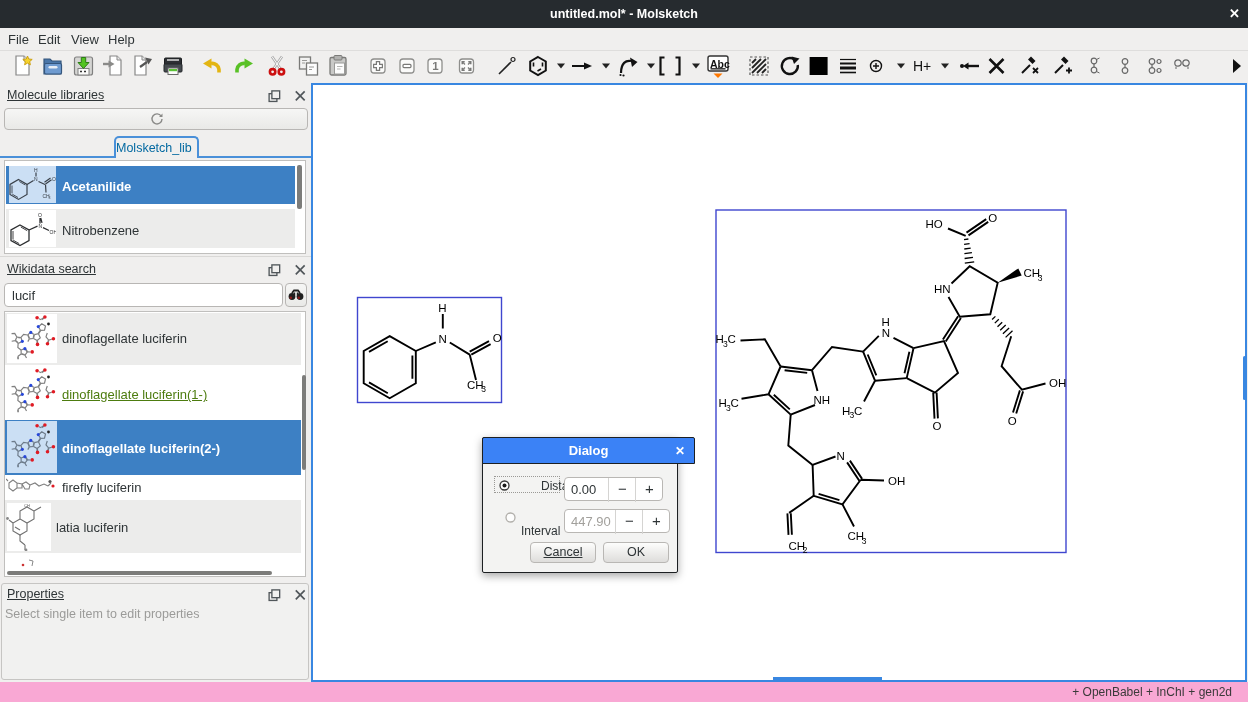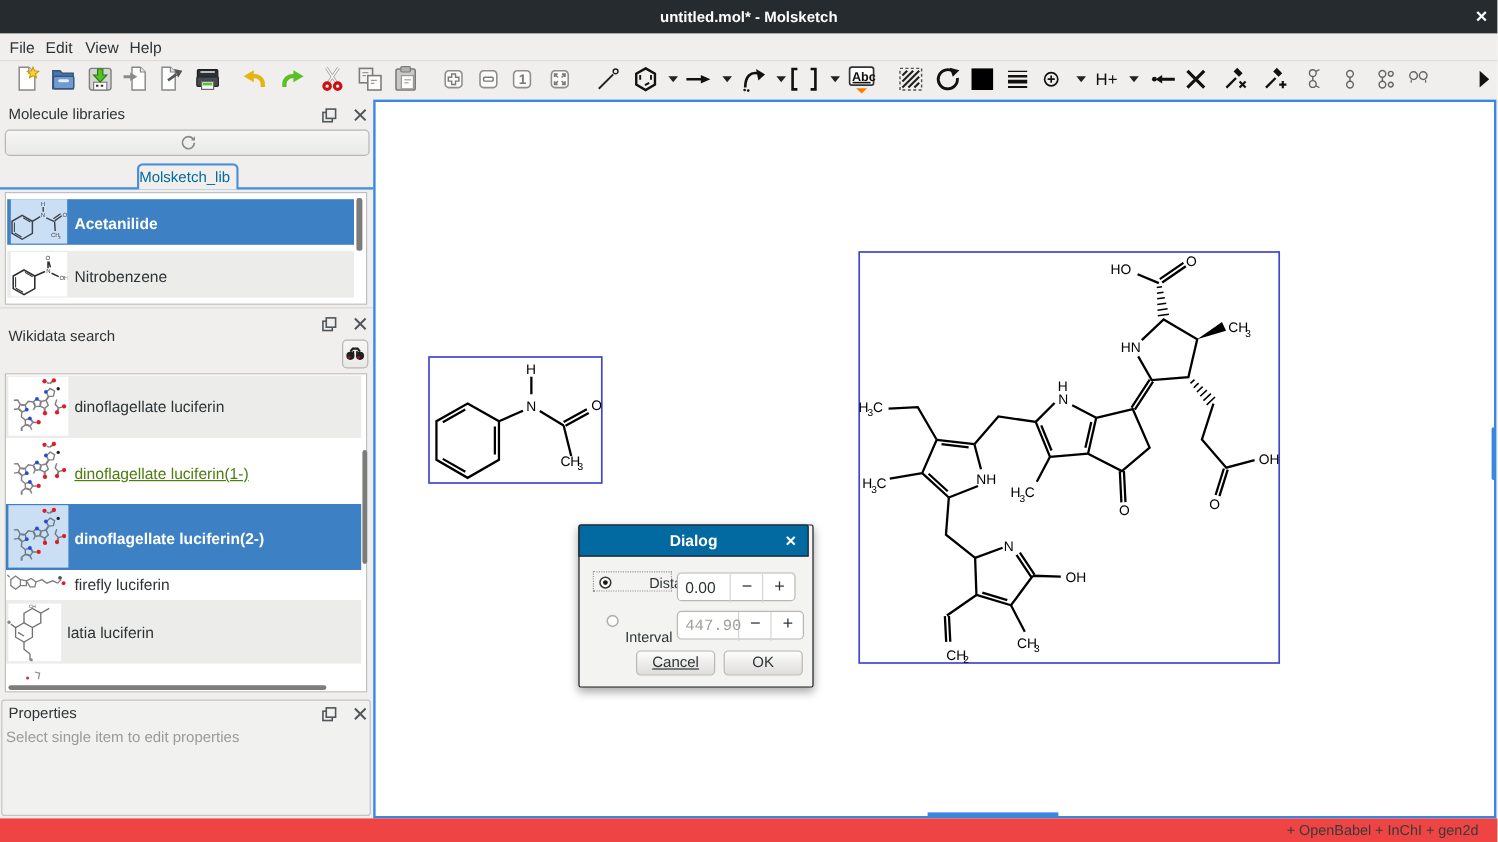--- a/index.html
+++ b/index.html
@@ -5,24 +5,24 @@
 * { margin:0; padding:0; box-sizing:border-box; }
 html,body { width:1248px; height:702px; overflow:hidden; }
 body { font-family:"Liberation Sans", sans-serif; background:#f0efee; position:relative; }
 #titlebar { position:absolute; left:0; top:0; width:1248px; height:28px; background:#262b2f; color:#fff; font-size:12.5px; font-weight:bold; text-align:center; line-height:28px; }
 #titlebar .x { position:absolute; right:8px; top:0; font-weight:bold; font-size:13px; color:#fff; }
 #menubar { position:absolute; left:0; top:28px; width:1248px; height:23px; background:#f0efee; font-size:13px; color:#2e3436; border-bottom:1px solid #dedddc; }
 #menubar span { position:absolute; top:4px; }
 #toolbar { position:absolute; left:0; top:52px; width:1248px; height:32px; background:#f0efee; }
 #main { position:absolute; left:0; top:84px; width:1248px; height:598px; background:#f0efee; }
 #canvas { position:absolute; left:311px; top:-1px; width:936px; height:599px; background:#fff; border:2px solid #3987e1; }
-#statusbar { position:absolute; left:0; top:682px; width:1248px; height:20px; background:#ef4444; font-size:12px; color:#3a3a3a; }
+#statusbar { position:absolute; left:0; top:682px; width:1248px; height:20px; background:#f9a8d4; font-size:12px; color:#3a3a3a; }
 #statusbar div { position:absolute; right:16px; top:3px; }
 svg text { font-family:"Liberation Sans", sans-serif; }
-.dockhead { position:absolute; font-size:12.5px; color:#2e3436; }
+.dockhead { position:absolute; font-size:12.5px; color:#2e3436;text-decoration:underline; }
 .dockicons { position:absolute; width:40px; height:14px; }
 </style>
 </head>
 <body>
 <div id="titlebar">untitled.mol* - Molsketch<span class="x">✕</span></div>
 <div id="menubar">
   <span style="left:8px">File</span>
   <span style="left:38px">Edit</span>
   <span style="left:71px">View</span>
   <span style="left:108px">Help</span>
@@ -278,26 +278,29 @@
       </g>
       <text x="29.5" y="17.5" font-size="5" fill="#2c2e30">N</text>
       <text x="29" y="7" font-size="5" fill="#2c2e30">O</text>
       <text x="40.5" y="23.5" font-size="5" fill="#2c2e30">OH</text>
     </svg>
 
     <div style="position:absolute;left:297px;top:81px;width:4.5px;height:44px;background:#7c7c7a;border-radius:2px;"></div>
 
     <div style="position:absolute;left:0;top:172px;width:311px;height:1px;background:#d9d8d6;"></div>
 
-    <div class="dockhead" style="left:7px;top:178px;margin-top:11px;">Wikidata search</div>
+    <div class="dockhead" style="left:7px;top:178px;">Wikidata search</div>
     <svg class="dockicons" style="left:268px;top:180px;" width="36" height="12" viewBox="0 0 36 12">
       <rect x="1" y="3" width="7" height="7" fill="none" stroke="#50565a" stroke-width="1.2"></rect>
       <rect x="3.5" y="0.5" width="7" height="7" fill="#f0efee" stroke="#50565a" stroke-width="1.2"></rect>
       <path d="M 25 1 L 33 9 M 33 1 L 25 9" stroke="#50565a" stroke-width="1.5" fill="none"></path>
     </svg>
+    <div style="position:absolute;left:4px;top:199px;width:279px;height:24px;background:#fff;border:1px solid #b8b6b4;border-radius:4px;font-size:13px;color:#2e3436;">
+        <span style="position:absolute;left:7px;top:4px;">lucif</span>
+      </div>
     <div style="position:absolute;left:285px;top:199px;width:22px;height:24px;border:1px solid #b8b6b4;border-radius:4px;background:linear-gradient(#f6f6f5,#e9e9e7);">
       <svg width="18" height="18" viewBox="0 0 18 18" style="position:absolute;left:1px;top:2px;">
         <circle cx="5" cy="10.5" r="3.4" fill="#1f1f1f"></circle>
           <circle cx="13" cy="10.5" r="3.4" fill="#1f1f1f"></circle>
         <circle cx="3.8" cy="11.8" r="1.3" fill="#8a1a1a"></circle>
           <circle cx="11.8" cy="11.8" r="1.3" fill="#8a1a1a"></circle>
         <path d="M 5 7 L 7 4.5 L 11 4.5 L 13 7" stroke="#1f1f1f" stroke-width="1.8" fill="none"></path>
         <path d="M 7.5 6.5 L 7.5 9 M 10.5 6.5 L 10.5 9" stroke="#1f1f1f" stroke-width="1.4"></path>
       </svg>
     </div>
@@ -489,21 +492,21 @@
 <g font-size="11.5px" fill="#000">
   <text x="438.3" y="311.5">H</text>
   <text x="438.6" y="342.5">N</text>
   <text x="492.8" y="342">O</text>
   <text x="467" y="388.5">CH</text>
         <text x="481.2" y="392" font-size="8.5px">3</text>
 </g>
 </svg>
 </div>
 <div id="dialog" style="position:absolute;left:482px;top:437px;width:196px;height:136px;border:1px solid #1c1f22;border-radius:2px;background:#f3f3f2;box-shadow:0 3px 8px rgba(0,0,0,0.35);">
-  <div style="position:absolute;left:-1px;top:-1px;width:192px;height:27px;background:#0369a1;border:1px solid #1c1f22;border-radius:2px 2px 0 0;color:#fff;font-weight:bold;font-size:13px;text-align:center;line-height:26px;">Dialog<span style="position:absolute;right:9px;top:0px;font-size:12px;">✕</span></div>
+  <div style="position:absolute;left:-1px;top:-1px;width:213px;height:27px;background:#3b82f6;border:1px solid #1c1f22;border-radius:2px 2px 0 0;color:#fff;font-weight:bold;font-size:13px;text-align:center;line-height:26px;">Dialog<span style="position:absolute;right:9px;top:0px;font-size:12px;">✕</span></div>
 
   <div style="position:absolute;left:11px;top:37.5px;width:66px;height:17.5px;border:1px dotted #9a9996;"></div>
   <svg style="position:absolute;left:15.5px;top:41.5px;" width="11" height="11" viewBox="0 0 11 11">
     <circle cx="5.5" cy="5.5" r="4.5" fill="#fff" stroke="#383838" stroke-width="1.3"></circle>
     <circle cx="5.5" cy="5.5" r="2" fill="#1a1a1a"></circle>
   </svg>
   <div style="position:absolute;left:30px;top:40.5px;font-size:12px;color:#2e3436;margin-left:28px;">Distance</div>
 
   <div style="position:absolute;left:81px;top:39px;width:99px;height:24px;background:#fff;border:1px solid #b9b7b4;border-radius:4px;">
     <div style="position:absolute;left:43px;top:0;width:1px;height:24px;background:#d5d4d2;"></div>
@@ -511,21 +514,21 @@
     <div style="position:absolute;left:6px;top:4px;font-size:13px;color:#2e3436;">0.00</div>
     <div style="position:absolute;left:44px;top:0px;width:27px;height:24px;font-size:15px;color:#2e3436;text-align:center;line-height:22px;">−</div>
     <div style="position:absolute;left:71px;top:0px;width:27px;height:24px;font-size:15px;color:#2e3436;text-align:center;line-height:22px;">+</div>
   </div>
 
   <svg style="position:absolute;left:22px;top:73.5px;" width="11" height="11" viewBox="0 0 11 11">
     <circle cx="5.5" cy="5.5" r="4.5" fill="#fdfdfd" stroke="#b1afab" stroke-width="1.3"></circle>
   </svg>
   <div style="position:absolute;left:38px;top:72.5px;font-size:12px;color:#2e3436;margin-top:13px;">Interval</div>
 
-  <div style="position:absolute;left:81px;top:71px;width:106px;height:24px;background:#fff;border:1px solid #b9b7b4;border-radius:4px;font-family:Liberation Mono, monospace;">
+  <div style="position:absolute;left:81px;top:71px;width:106px;height:24px;background:#fff;border:1px solid #b9b7b4;border-radius:4px;">
     <div style="position:absolute;left:50px;top:0;width:1px;height:24px;background:#d5d4d2;"></div>
     <div style="position:absolute;left:77px;top:0;width:1px;height:24px;background:#d5d4d2;"></div>
     <div style="position:absolute;left:6px;top:4px;font-size:13px;color:#a2a09c;">447.90</div>
     <div style="position:absolute;left:51px;top:0px;width:27px;height:24px;font-size:15px;color:#2e3436;text-align:center;line-height:22px;">−</div>
     <div style="position:absolute;left:78px;top:0px;width:27px;height:24px;font-size:15px;color:#2e3436;text-align:center;line-height:22px;">+</div>
   </div>
 
   <div style="position:absolute;left:47px;top:104px;width:66px;height:21px;border:1px solid #b9b7b4;border-radius:4px;background:linear-gradient(#fdfdfc,#dedddb);font-size:12.5px;color:#2e3436;text-align:center;line-height:19px;text-decoration:underline;">Cancel</div>
   <div style="position:absolute;left:120px;top:104px;width:66px;height:21px;border:1px solid #b9b7b4;border-radius:4px;background:linear-gradient(#fdfdfc,#dedddb);font-size:12.5px;color:#2e3436;text-align:center;line-height:19px;">OK</div>
 </div>

